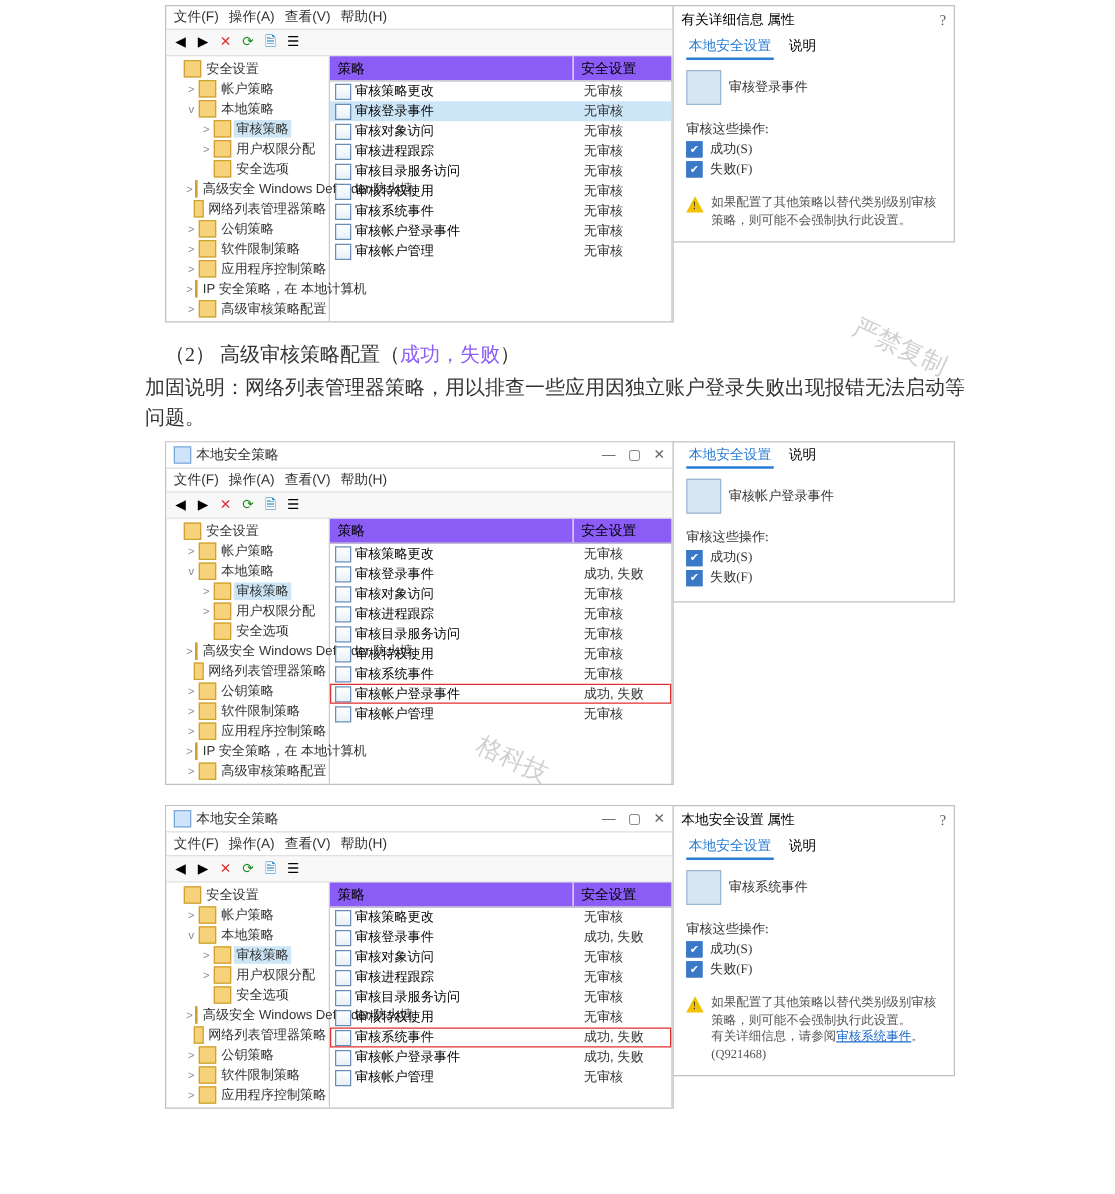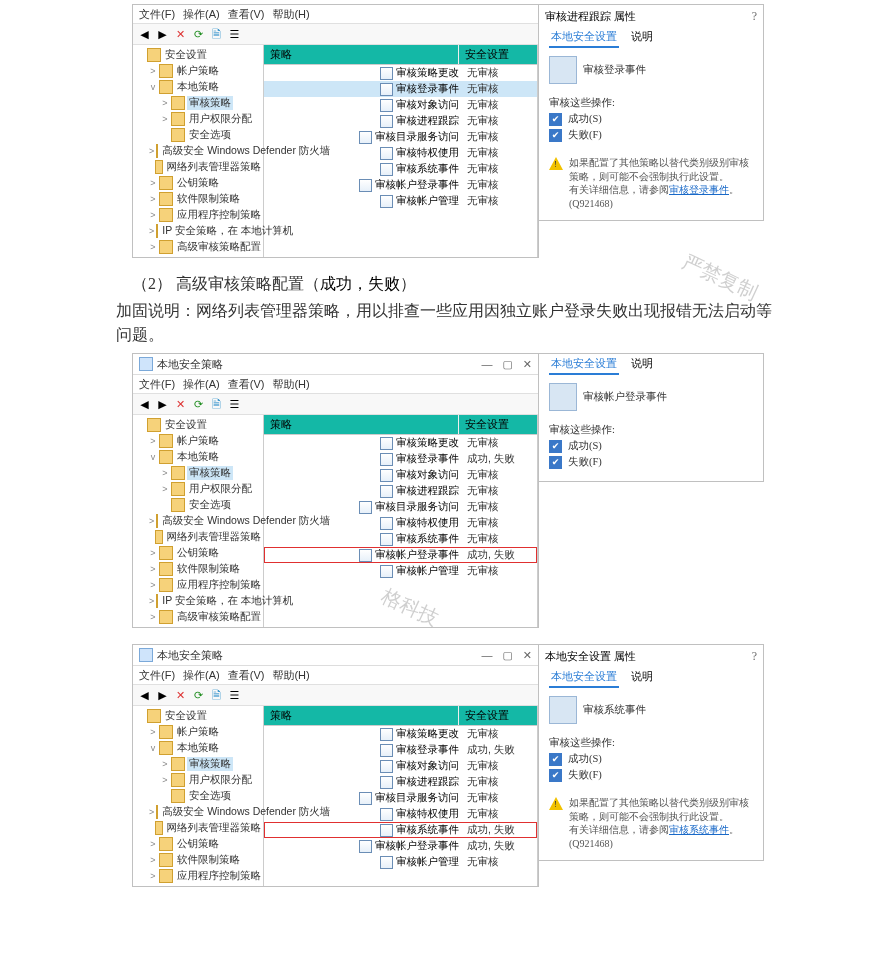--- a/index.html
+++ b/index.html
@@ -1,43 +1,43 @@
 <!DOCTYPE html>
 <html><head>
 <meta charset="utf-8">
 <style>
   body { margin:0; background:#fff; font-family:"SimSun","Songti SC",serif; width:892px; }
   .page { padding:0 0 40px 0; }
 
   
   .caption-line { margin:6px 0 0 132px; font-size:16px; color:#333; }
-  .caption-line .green{color:#000000;}
+  .caption-line .green{color:#8b5cf6;}
   .desc-line { margin:4px 116px 6px 116px; font-size:16px; color:#333; line-height:1.5;}
 
   
   .win-wrap{margin:4px 0 16px 132px; display:flex; align-items:flex-start;}
   .win{border:1px solid #c0c0c0; font-family:"Microsoft YaHei","SimSun",sans-serif; background:#fff;}
   .win-title{height:20px; line-height:20px; font-size:11px; padding:0 6px; color:#333; background:#fff; border-bottom:1px solid #ddd;display:flex;align-items:center;gap:4px;}
   .menubar{height:18px; line-height:18px; font-size:11px; padding:0 6px; color:#333; display:flex; gap:8px;}
   .menubar span{white-space:nowrap;}
   .toolbar{height:20px; line-height:20px; padding:0 4px; display:flex; gap:3px; align-items:center;border-top:1px solid #e0e0e0;border-bottom:1px solid #e0e0e0;background:#f8f8f8;}
   .tool-ico{width:15px;height:15px;display:inline-flex;align-items:center;justify-content:center;font-size:11px;}
   .body-area{display:flex;}
   .tree{width:130px;border-right:1px solid #ccc;padding:2px 0;}
   .tree-line{font-size:10.5px;padding:1px 0 1px 4px;white-space:nowrap;display:flex;align-items:center;gap:2px;color:#333;}
   .i-fold{width:8px;display:inline-flex;justify-content:center;color:#888;font-size:9px;}
   .i-ico{width:12px;height:12px;background:#f6d27a;border:1px solid #d0a030;display:inline-block;}
   .tree-line.sel .lbl{background:#cde6f7;}
   .lbl{padding:0 2px;}
   .center{width:274px;border-right:1px solid #ccc;}
-  .center-head{display:flex;font-size:11px;background:#14b8a6;border-bottom:1px solid #ccc;}
+  .center-head{display:flex;font-size:11px;background:#8b5cf6;border-bottom:1px solid #ccc;}
   .center-head .h1{flex:1;padding:2px 6px;border-right:1px solid #eee;}
   .center-head .h2{width:66px;padding:2px 6px;}
   .center-row{display:flex;font-size:10.5px;}
-  .center-row .c1{flex:1;padding:1px 4px;display:flex;align-items:center;gap:3px;justify-content:flex-end;}
+  .center-row .c1{flex:1;padding:1px 4px;display:flex;align-items:center;gap:3px;}
   .center-row .c2{width:66px;padding:1px 4px;color:#333;}
   .center-row.sel{background:#cde6f7;}
   .center-row.hl{outline:1.5px solid #e03030;outline-offset:-1px;}
   .doc-ico{width:11px;height:11px;border:1px solid #6a8db5;background:linear-gradient(#fff,#e7f0f9);display:inline-block;}
 
   
   .dlg{width:224px;border:1px solid #c0c0c0;background:#fff;margin-left:-1px;}
   .dlg-title{height:22px;line-height:22px;font-size:11px;padding:0 6px;display:flex;justify-content:space-between;align-items:center;}
   .dlg-title .q{color:#666;font-size:12px;}
   .dlg-tabs{display:flex;gap:10px;font-size:11px;padding:0 10px;}
@@ -217,21 +217,21 @@
                   <span>审核帐户管理</span>
                 </div>
                 <div class="c2">无审核</div>
               </div>
             </div>
       </div>
     </div>
   </div>
   <div class="dlg">
     <div class="dlg-title">
-      <span>审核进程跟踪 属性</span>
+      <span>有关详细信息 属性</span>
       <span class="q">?</span>
     </div>
     <div class="dlg-tabs">
       <span class="tab active">本地安全设置</span>
       <span class="tab">说明</span>
     </div>
     <div class="dlg-body">
       <div class="dlg-row">
             <span class="pol-ico"></span>
             <span>审核登录事件</span>
@@ -242,21 +242,20 @@
             <span>成功(S)</span>
           </div>
       <div class="dlg-row">
             <span class="chk">✔</span>
             <span>失败(F)</span>
           </div>
       <div class="warn-row">
         <span class="warn-ico"></span>
         <div>
           <div>如果配置了其他策略以替代类别级别审核策略，则可能不会强制执行此设置。</div>
-          <div><span>有关详细信息，请参阅</span><span class="link">审核登录事件</span><span>。 (Q921468)</span></div>
         </div>
       </div>
     </div>
   </div>
 </div>
 
 <div class="caption-line">
   <span>（2）</span><span> 高级审核策略配置（</span><span class="green">成功，失败</span><span>）</span>
 </div>
 <div class="desc-line">加固说明：网络列表管理器策略，用以排查一些应用因独立账户登录失败出现报错无法启动等问题。</div>

